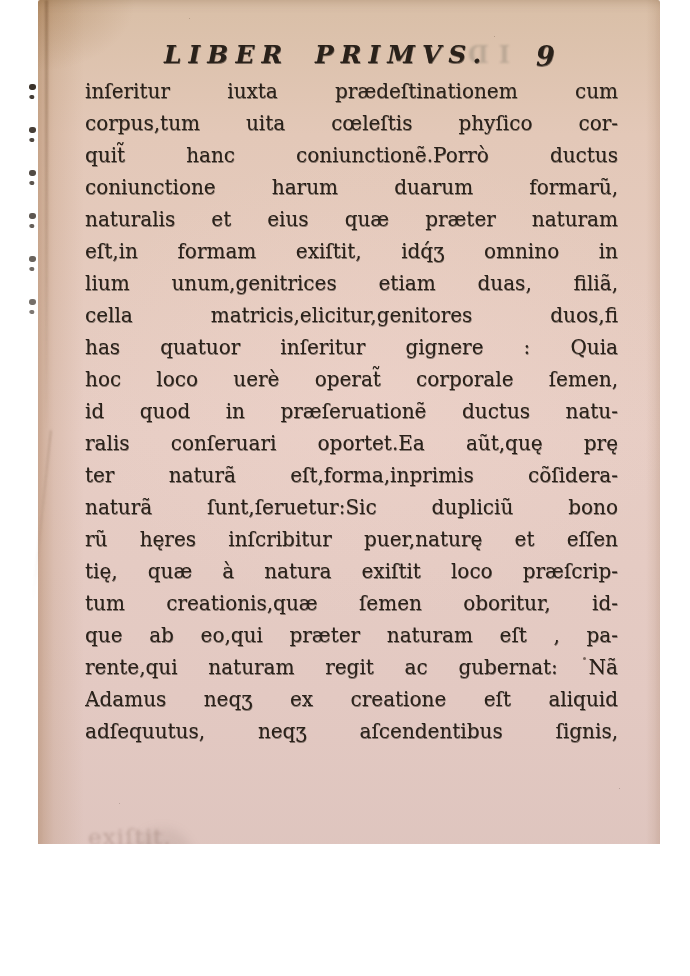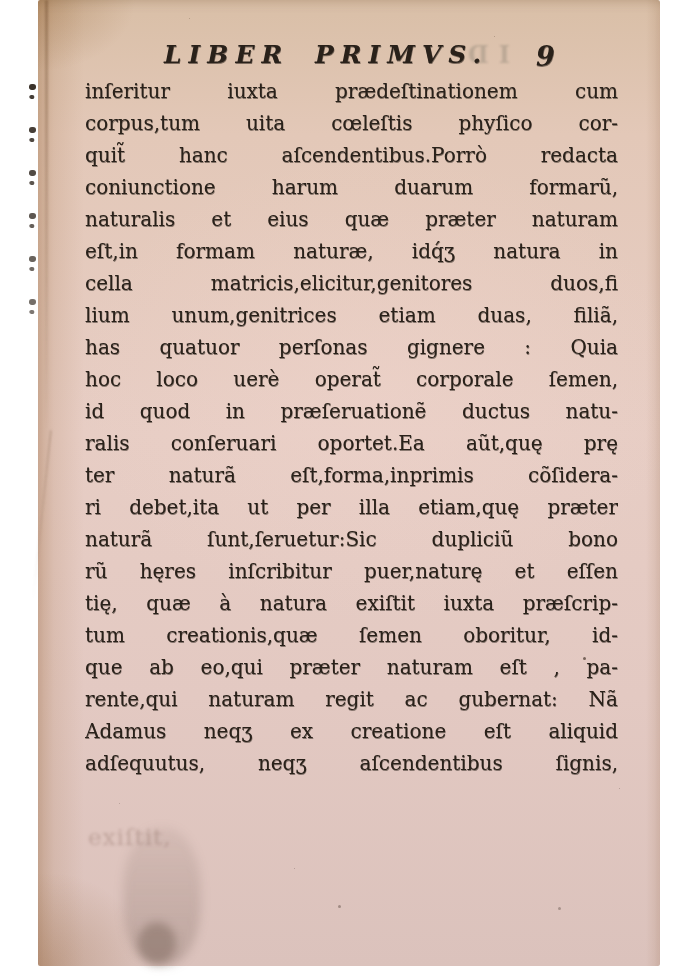--- a/index.html
+++ b/index.html
@@ -4,21 +4,21 @@
 <style>
   html, body { margin: 0; padding: 0; }
   body {
     width: 690px; height: 976px;
     background: var(--background, #ffffff);
     font-family: "DejaVu Serif", serif;
     overflow: hidden;
   }
   .scan {
     position: relative;
-    width: 690px; height: 976px;
+    width: 690px; height: 844px;
     background: var(--background, #ffffff);
     overflow: hidden;
   }
   
   .page {
     position: absolute;
     left: 38px; top: 0;
     width: 622px; height: 966px;
     border-radius: 2px;
     background:
@@ -141,35 +141,34 @@
     <div class="edge-crease-2"></div>
 
     <span class="ghost ghost-header">ID</span>
 
     <div class="running-title">LIBER PRIMVS.</div>
     <div class="page-number">9</div>
 
     <div class="body-text">
       <div class="line">inſeritur iuxta prædeſtinationem cum</div>
       <div class="line">corpus,tum uita cœleſtis phyſico cor-</div>
-      <div class="line">quit̃ hanc aſcendentibus.Porrò redacta</div>
+      <div class="line">quit̃ hanc coniunctionẽ.Porrò ductus</div>
       <div class="line">coniunctione harum duarum formarũ,</div>
       <div class="line">naturalis et eius quæ præter naturam</div>
-      <div class="line">eſt,in formam naturæ, idq́ʒ natura in</div>
+      <div class="line">eſt,in formam exiſtit, idq́ʒ omnino in</div>
+      <div class="line">lium unum,genitrices etiam duas, filiã,</div>
       <div class="line">cella matricis,elicitur,genitores duos,fi</div>
-      <div class="line">lium unum,genitrices etiam duas, filiã,</div>
-      <div class="line">has quatuor perſonas gignere : Quia</div>
+      <div class="line">has quatuor inſeritur gignere : Quia</div>
       <div class="line">hoc loco uerè operat̃ corporale ſemen,</div>
       <div class="line">id quod in præſeruationẽ ductus natu-</div>
       <div class="line">ralis conſeruari oportet.Ea aũt,quę prę</div>
       <div class="line">ter naturã eſt,forma,inprimis cõſidera-</div>
-      <div class="line">ri debet,ita ut per illa etiam,quę præter</div>
       <div class="line">naturã ſunt,ſeruetur:Sic dupliciũ bono</div>
       <div class="line">rũ hęres inſcribitur puer,naturę et eſſen</div>
-      <div class="line">tię, quæ à natura exiſtit iuxta præſcrip-</div>
+      <div class="line">tię, quæ à natura exiſtit loco præſcrip-</div>
       <div class="line">tum creationis,quæ ſemen oboritur, id-</div>
       <div class="line">que ab eo,qui præter naturam eſt , pa-</div>
       <div class="line">rente,qui naturam regit ac gubernat: Nã</div>
       <div class="line">Adamus neqʒ ex creatione eſt aliquid</div>
       <div class="line">adſequutus, neqʒ aſcendentibus ſignis,</div>
     </div>
 
     <span class="ghost ghost-bottom">exiſtit,</span>
 
     <div class="stain-bottom-left"></div>

